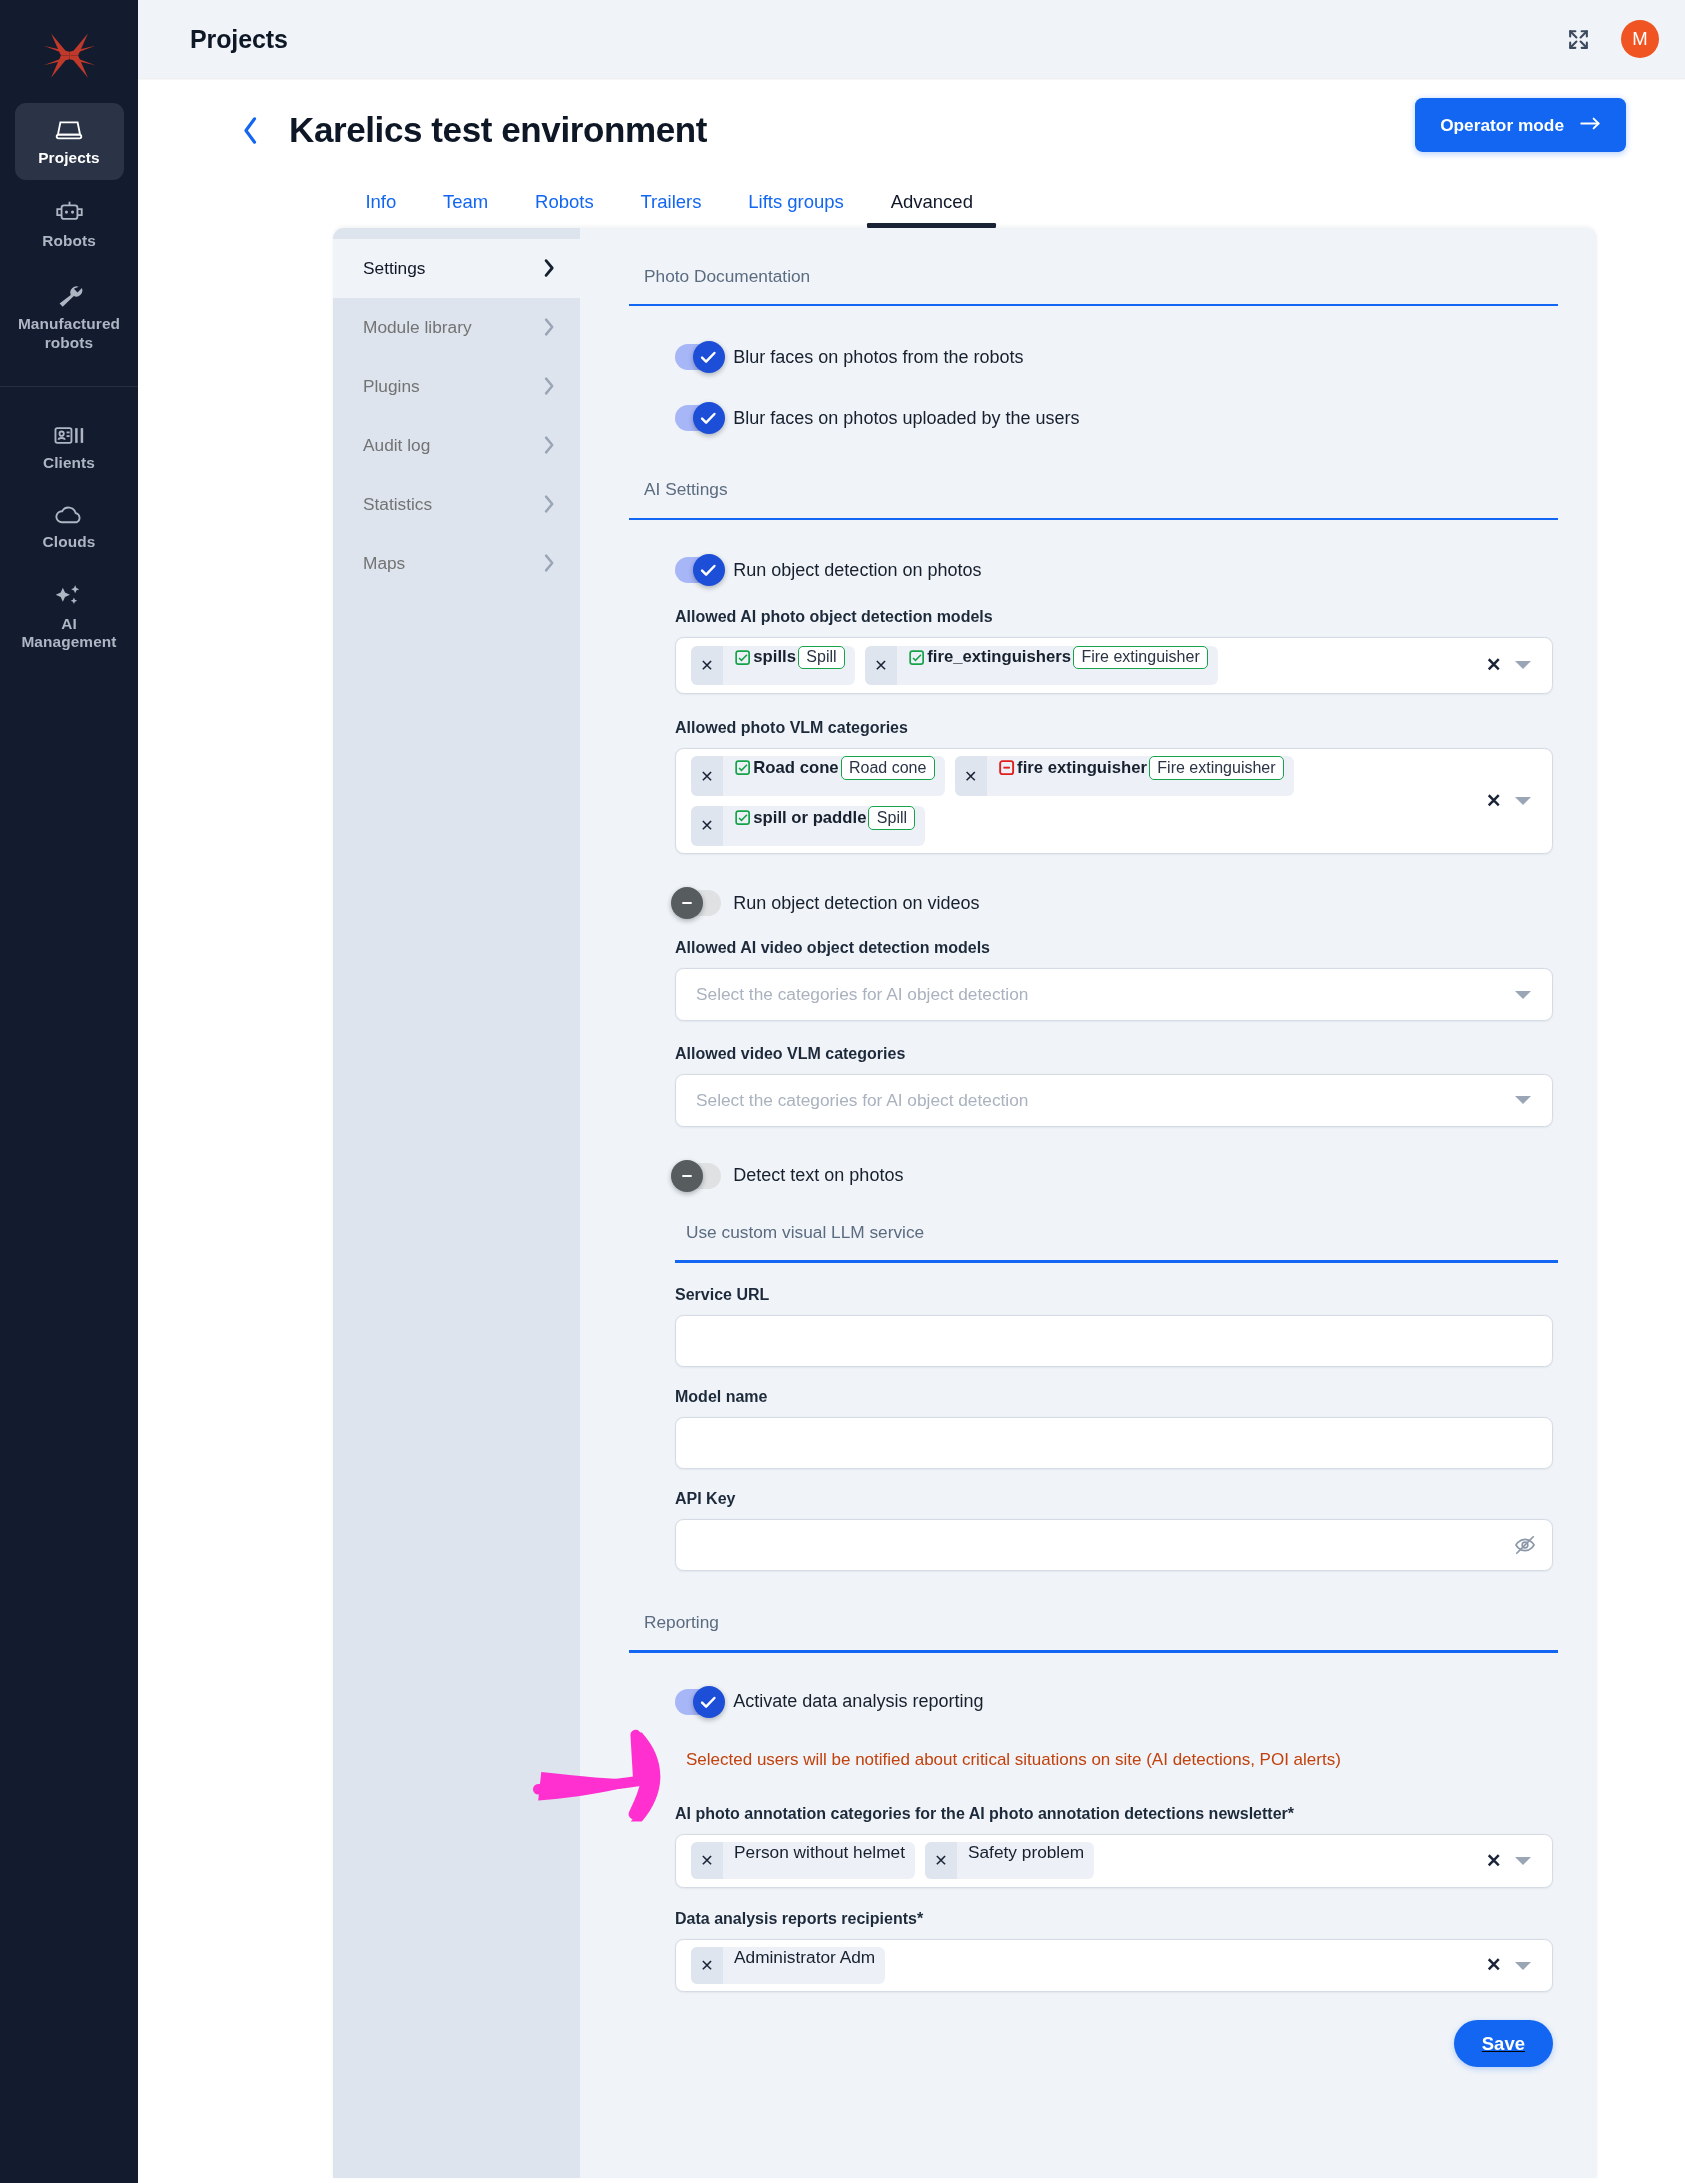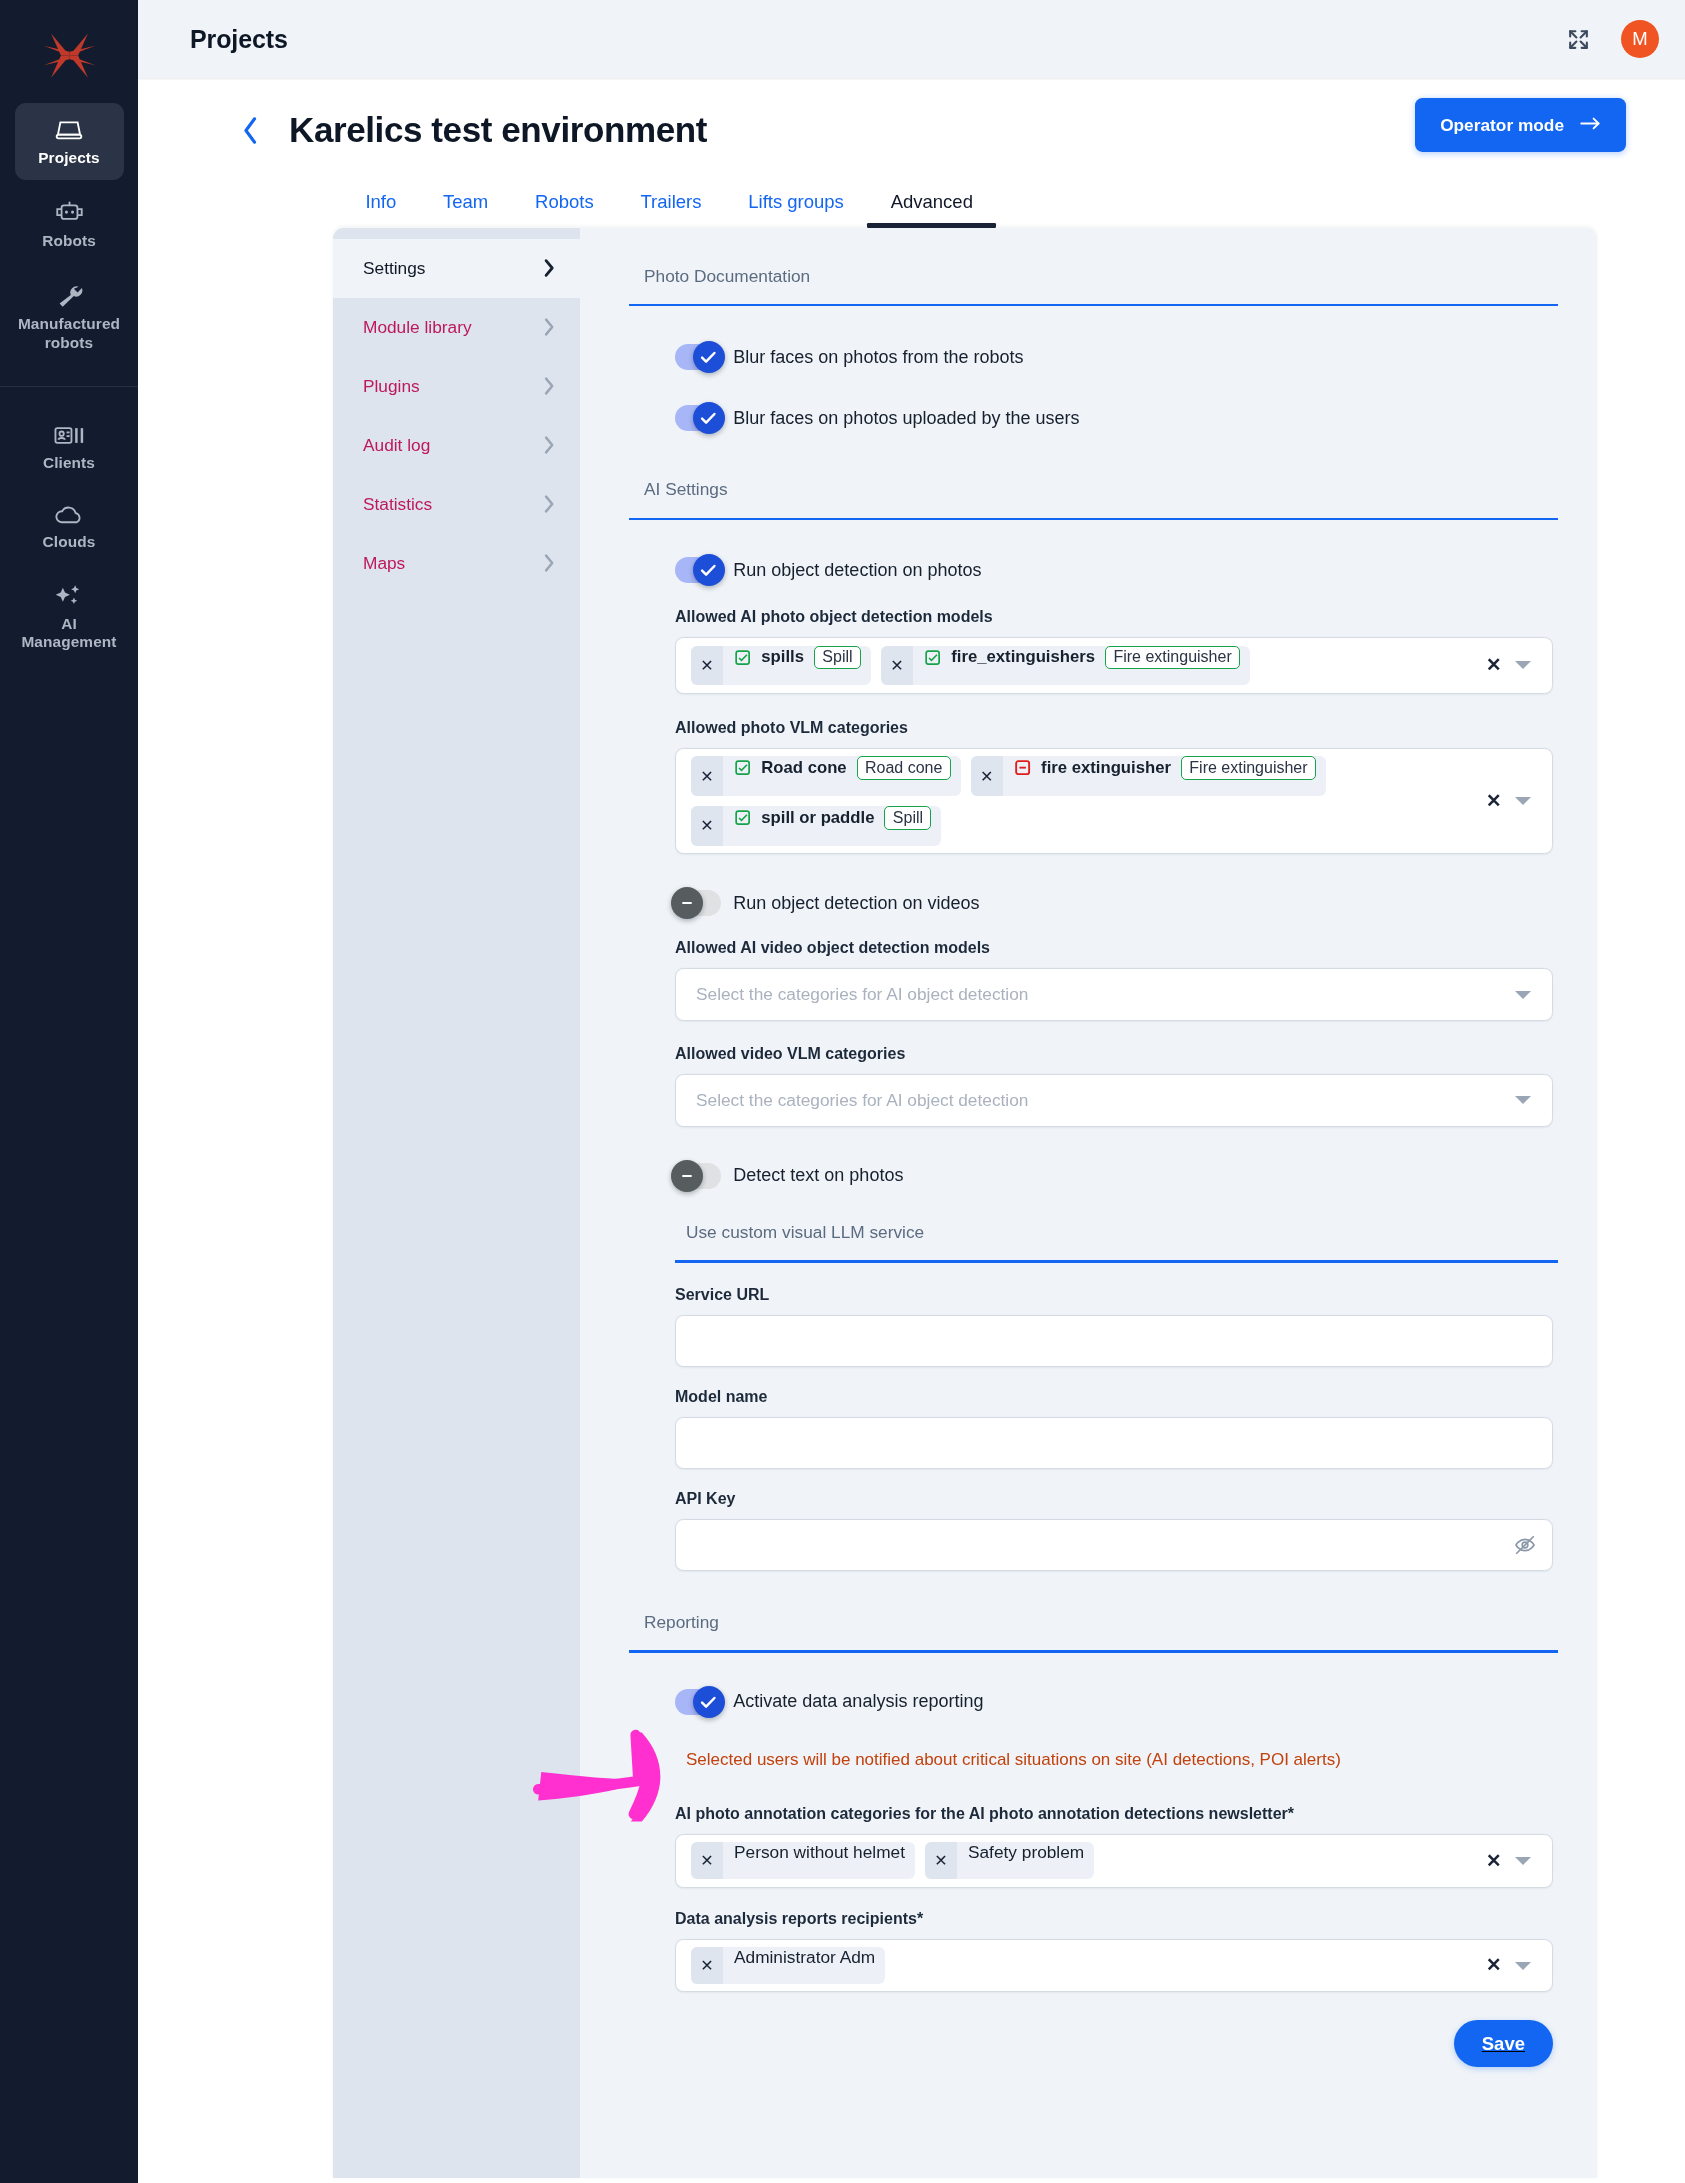--- a/index.html
+++ b/index.html
@@ -89,21 +89,21 @@
     box-shadow: 0 -1.2px 3.7px rgba(16,30,60,.05);
   }
   .panel-nav {
     width: 247px; flex: 0 0 247px;
     background: #dde4ee;
     padding-top: 11px;
   }
   .nav-item {
     height: 59px; display: flex; align-items: center;
     padding: 0 25px 0 30px; cursor: pointer;
-    font-size: 17.3px; color: #be185d;
+    font-size: 17.3px; color: #737373;
   }
   .nav-item.active { background: #f0f4f8; color: #101828; }
   .nav-item .nav-label { flex: 1 1 auto; }
   .nav-item .chev { color: #9aa5b5; display: flex; }
   .nav-item.active .chev { color: #16202f; }
 
   .panel-body { flex: 1 1 auto; padding: 38px 39px 49px 49px; position: relative; }
 
   
   .sec { margin-bottom: 0; }
@@ -146,21 +146,21 @@
   
   .chip {
     display: flex; align-items: stretch; background: #edf1f7;
     border-radius: 6.2px; overflow: hidden; min-height: 36px;
   }
   .chip-x {
     background: #dfe5ee; color: #1b2437;
     display: flex; align-items: center; justify-content: center;
     width: 32px; font-size: 16px; cursor: pointer;
   }
-  .chip-main { display: flex; align-items: center; gap: 10px; padding: 0 10px 16px 11px; }
+  .chip-main { display: flex; align-items: center; gap: 2px; padding: 0 10px 16px 11px; }
   .chip-ico { display: flex; align-items: center; }
   .chip-name { font-size: 16.7px; font-weight: 700; color: #17202e; white-space: nowrap; }
   .chip-name.plain { font-weight: 400; font-size: 17.3px; }
   .badge {
     border: 1.2px solid #17a34a; border-radius: 5px;
     padding: 1.9px 7.4px; font-size: 16px; color: #2a3445;
     background: #fff; white-space: nowrap;
   }
 
   

